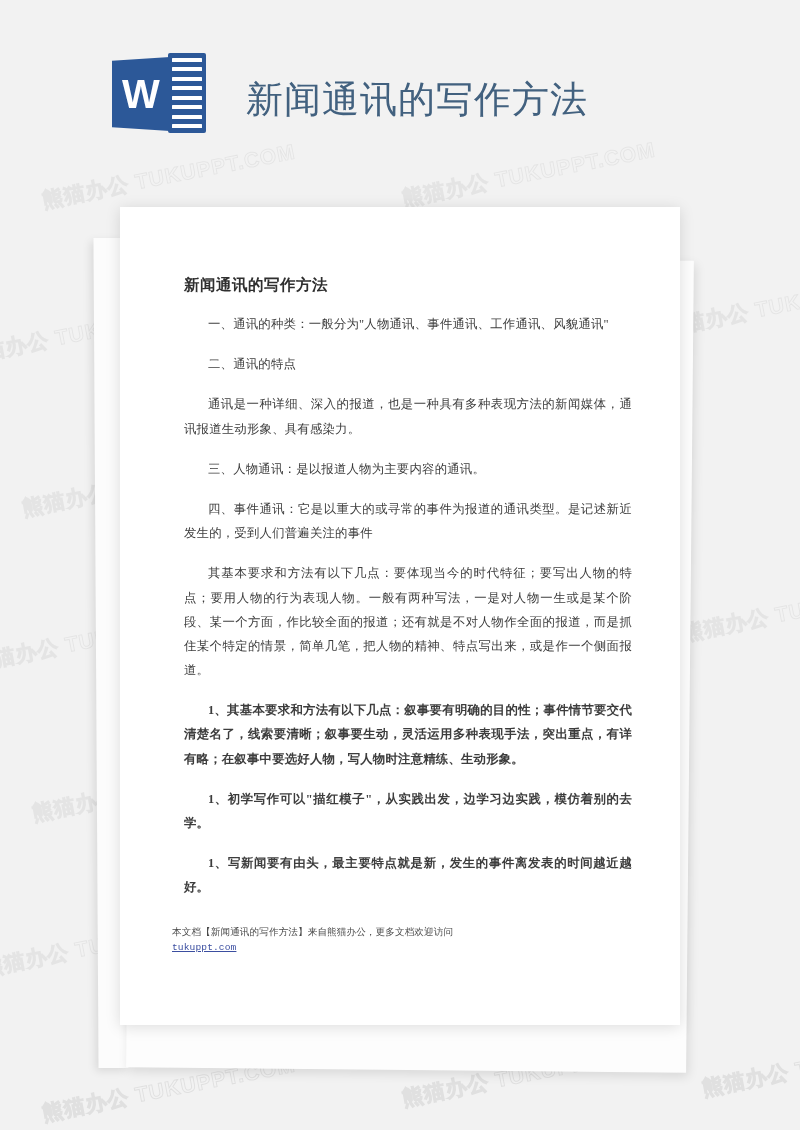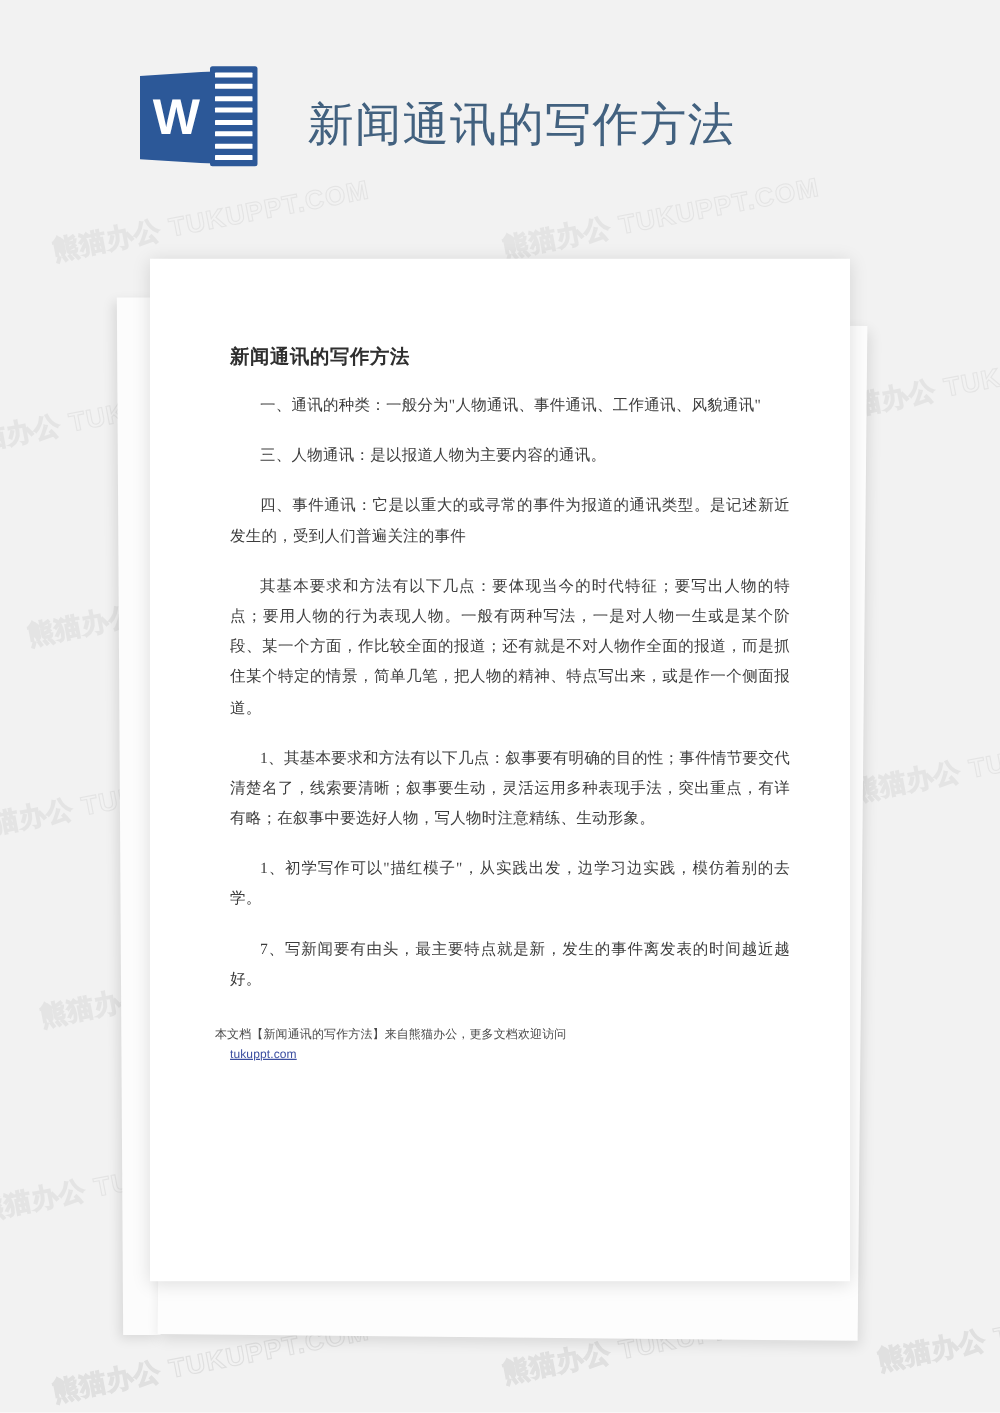--- a/index.html
+++ b/index.html
@@ -168,38 +168,37 @@
     font-family: "Liberation Serif", "DejaVu Serif", serif;
     font-size: 12.4px;
     line-height: 1.95;
     color: #3d3d3d;
     margin: 16px 48px 0 64px;
     text-align: justify;
     text-indent: 24px;
     letter-spacing: 0.2px;
   }
   .doc-para.num {
-    font-weight: 400;
+    font-weight: 700;
   }
 
   
   #doc-attribution {
     margin: 26px 48px 0 52px;
-    font-family: Liberation Sans, sans-serif;
+    font-family: Liberation Mono, monospace;
     font-size: 9.6px;
     line-height: 1.55;
     color: #4a4a4a;
     letter-spacing: 0.1px;
   }
   #doc-attribution-link {
     color: #3b4ea0;
     text-decoration: underline;
     display: block;
     margin-top: 1px;
-    margin-left: 12px;
   }
 </style>
 </head>
 <body>
 
 <div id="watermark-layer">
   <div class="wm" style="left:40px;  top:162px;">熊猫办公 TUKUPPT.COM</div>
   <div class="wm" style="left:400px; top:160px;">熊猫办公 TUKUPPT.COM</div>
   <div class="wm" style="left:-40px; top:318px;">熊猫办公 TUKUPPT.COM</div>
   <div class="wm" style="left:320px; top:300px;">熊猫办公 TUKUPPT.COM</div>
@@ -239,26 +238,28 @@
 <div id="paper-stack">
   <div id="page-sliver-back"></div>
   <div id="page-behind"></div>
 </div>
 
 <div id="page-front">
   <div id="doc-content">
     <div id="doc-title">新闻通讯的写作方法</div>
 
     <p class="doc-para">一、通讯的种类：一般分为"人物通讯、事件通讯、工作通讯、风貌通讯"</p>
+    <p class="doc-para">二、通讯的特点</p>
+    <p class="doc-para">通讯是一种详细、深入的报道，也是一种具有多种表现方法的新闻媒体，通讯报道生动形象、具有感染力。</p>
     <p class="doc-para">三、人物通讯：是以报道人物为主要内容的通讯。</p>
     <p class="doc-para">四、事件通讯：它是以重大的或寻常的事件为报道的通讯类型。是记述新近发生的，受到人们普遍关注的事件</p>
     <p class="doc-para">其基本要求和方法有以下几点：要体现当今的时代特征；要写出人物的特点；要用人物的行为表现人物。一般有两种写法，一是对人物一生或是某个阶段、某一个方面，作比较全面的报道；还有就是不对人物作全面的报道，而是抓住某个特定的情景，简单几笔，把人物的精神、特点写出来，或是作一个侧面报道。</p>
     <p class="doc-para num">1、其基本要求和方法有以下几点：叙事要有明确的目的性；事件情节要交代清楚名了，线索要清晰；叙事要生动，灵活运用多种表现手法，突出重点，有详有略；在叙事中要选好人物，写人物时注意精练、生动形象。</p>
     <p class="doc-para num">1、初学写作可以"描红模子"，从实践出发，边学习边实践，模仿着别的去学。</p>
-    <p class="doc-para num">7、写新闻要有由头，最主要特点就是新，发生的事件离发表的时间越近越好。</p>
+    <p class="doc-para num">1、写新闻要有由头，最主要特点就是新，发生的事件离发表的时间越近越好。</p>
 
     <div id="doc-attribution">
       <span>本文档【新闻通讯的写作方法】来自熊猫办公，更多文档欢迎访问</span>
       <a id="doc-attribution-link" href="#">tukuppt.com</a>
     </div>
 
   </div>
 </div>
 
 </body></html>

